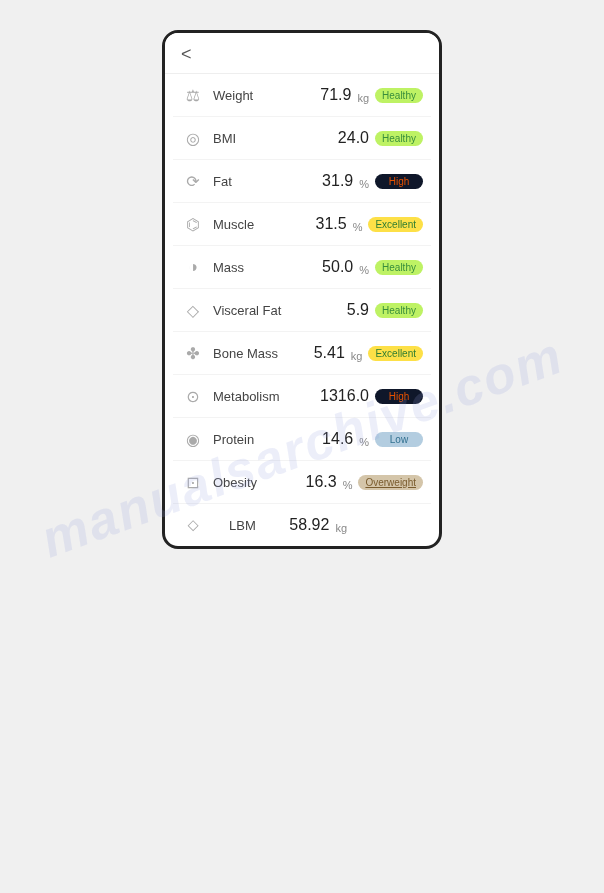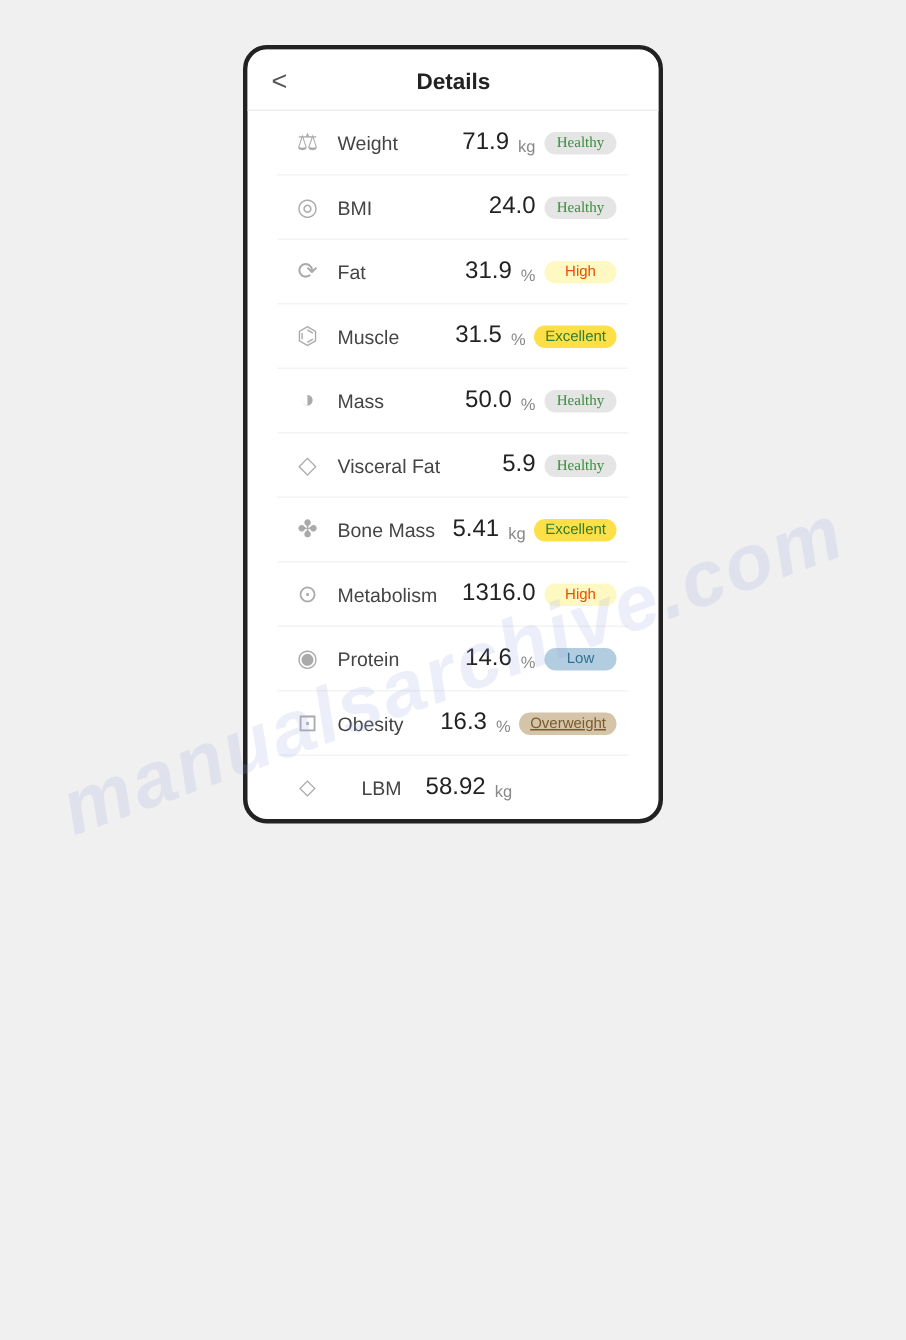--- a/index.html
+++ b/index.html
@@ -58,21 +58,21 @@
     .header-title {
       flex: 1;
       text-align: center;
       font-size: 15px;
       font-weight: 600;
       color: #222;
       margin-right: 18px;
     }
 
     .metrics-list {
-      padding: 0 20px;
+      padding: 0 8px;
     }
 
     .metric-row {
       display: flex;
       align-items: center;
       padding: 9px 8px;
       border-bottom: 1px solid #f3f3f3;
     }
 
     .metric-row:last-child {
@@ -114,27 +114,26 @@
     .badge {
       border-radius: 20px;
       padding: 2px 7px;
       font-size: 10px;
       font-weight: 500;
       min-width: 48px;
       text-align: center;
     }
 
     .badge-healthy {
-      background: #e5e5e5;
+      background: #bef264;
       color: #388e3c;
-      font-family: Liberation Serif, serif;
     }
 
     .badge-high {
-      background: #fef9c3;
+      background: #0f172a;
       color: #e65100;
     }
 
     .badge-excellent {
       background: #fde047;
       color: #2e7d32;
     }
 
     .badge-low {
       background: #b3cde0;
@@ -171,21 +170,20 @@
     }
   </style>
 </head>
 <body>
 
 <div class="watermark">manualsarchive.com</div>
 
 <div class="phone-frame">
   <div class="header">
     <div class="back-btn">&lt;</div>
-    <div class="header-title">Details</div>
   </div>
 
   <div class="metrics-list" id="metrics-container">
   <div class="metric-row">
         <div class="metric-icon icon-weight"></div>
         <div class="metric-name">Weight</div>
         <div class="value-row">
           <span class="metric-value">71.9</span>
           <span class="metric-unit">kg</span>
         </div>

